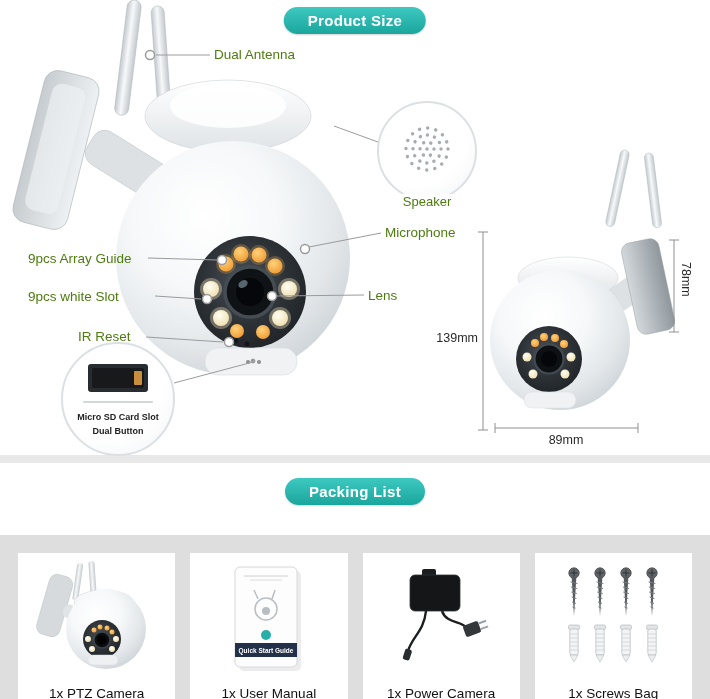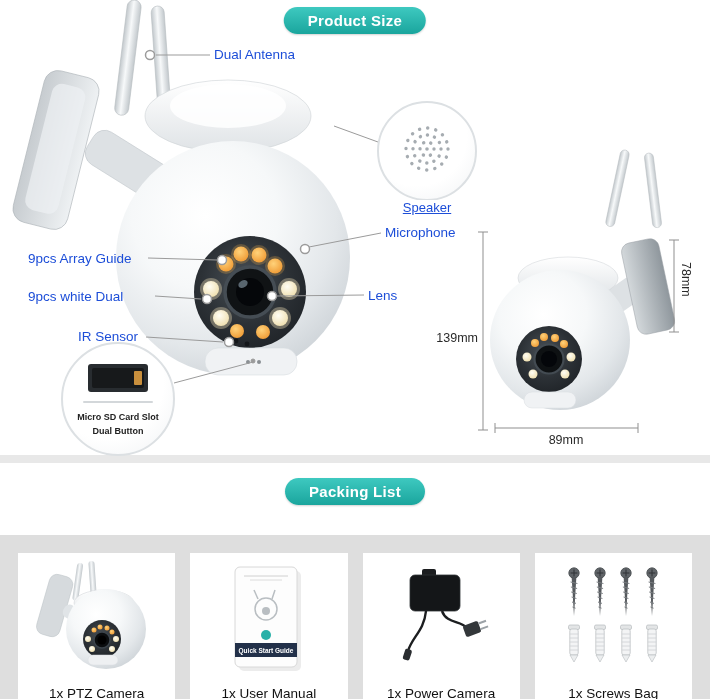--- a/index.html
+++ b/index.html
@@ -13,33 +13,33 @@
     display:inline-block; padding:5px 24px; border-radius:16px;
     background:linear-gradient(180deg,#3ec9c0 0%, #1aa59d 100%);
     color:#fff; font-size:15px; font-weight:bold; letter-spacing:.3px;
     box-shadow:0 1px 2px rgba(0,0,0,.18); white-space:nowrap;
   }
   .ps-pill { position:absolute; top:7px; left:50%; transform:translateX(-50%); z-index:6; }
 
   .cam-svg { position:absolute; z-index:2; }
   .overlay-svg { position:absolute; left:0; top:0; width:710px; height:455px; z-index:3; }
 
-  .callout { position:absolute; font-size:13.5px; color:#1d4ed8; white-space:nowrap; z-index:5; }
+  .callout { position:absolute; font-size:13.5px; color:#4d7c0f; white-space:nowrap; z-index:5; }
   .dim { position:absolute; font-size:12.5px; color:#2a2a2a; white-space:nowrap; z-index:5; }
   .dim-v { writing-mode:vertical-rl; }
 
   .inset {
     position:absolute; border-radius:50%;
     border:2px solid #dce0e3;
     background:radial-gradient(circle at 40% 35%, #ffffff 58%, #f0f2f4);
     z-index:4;
   }
   .speaker-inset { left:377px; top:101px; width:100px; height:100px; }
   .sd-inset { left:61px; top:342px; width:114px; height:114px; }
-  .speaker-label { left:427px; top:200px; transform:translateX(-50%); background:#fff; padding:0 5px; font-size:13px;text-decoration:underline; }
+  .speaker-label { left:427px; top:194px; transform:translateX(-50%); background:#fff; padding:0 5px; font-size:13px; }
 
   .sd-slot { position:absolute; left:50%; top:20px; transform:translateX(-50%); width:60px; height:28px; background:#282c30; border-radius:3px; }
   .sd-slot-inner { position:absolute; left:4px; top:4px; right:4px; bottom:4px; background:#17191b; border-radius:2px; }
   .sd-chip { position:absolute; right:6px; top:7px; width:8px; height:14px; background:#c98f3d; border-radius:1px; }
   .sd-line { position:absolute; left:20px; right:20px; top:57px; height:2px; background:#d3d7da; border-radius:1px; }
   .sd-text { position:absolute; left:0; right:0; text-align:center; font-size:9px; font-weight:bold; color:#222; }
   .sd-text-1 { top:68px; }
   .sd-text-2 { top:82px; }
 
   
@@ -277,23 +277,23 @@
         <div class="sd-chip"></div>
       </div>
       <div class="sd-line"></div>
       <div class="sd-text sd-text-1">Micro SD Card Slot</div>
       <div class="sd-text sd-text-2">Dual Button</div>
     </div>
 
     <div class="callout" style="left:214px;top:47px">Dual Antenna</div>
     <div class="callout" style="left:385px;top:225px">Microphone</div>
     <div class="callout" style="left:28px;top:251px">9pcs Array Guide</div>
-    <div class="callout" style="left:28px;top:289px">9pcs white Dual</div>
+    <div class="callout" style="left:28px;top:289px">9pcs white Slot</div>
     <div class="callout" style="left:368px;top:288px">Lens</div>
-    <div class="callout" style="left:78px;top:329px">IR Sensor</div>
+    <div class="callout" style="left:78px;top:329px">IR Reset</div>
 
     <div class="dim" style="left:428px;top:331px;width:50px;text-align:right">139mm</div>
     <div class="dim dim-v" style="left:679px;top:262px">78mm</div>
     <div class="dim" style="left:531px;top:433px;width:70px;text-align:center">89mm</div>
   </section>
 
   <div class="divider"></div>
 
   <section class="pk-section">
     <div class="pill pk-pill">Packing List</div>

